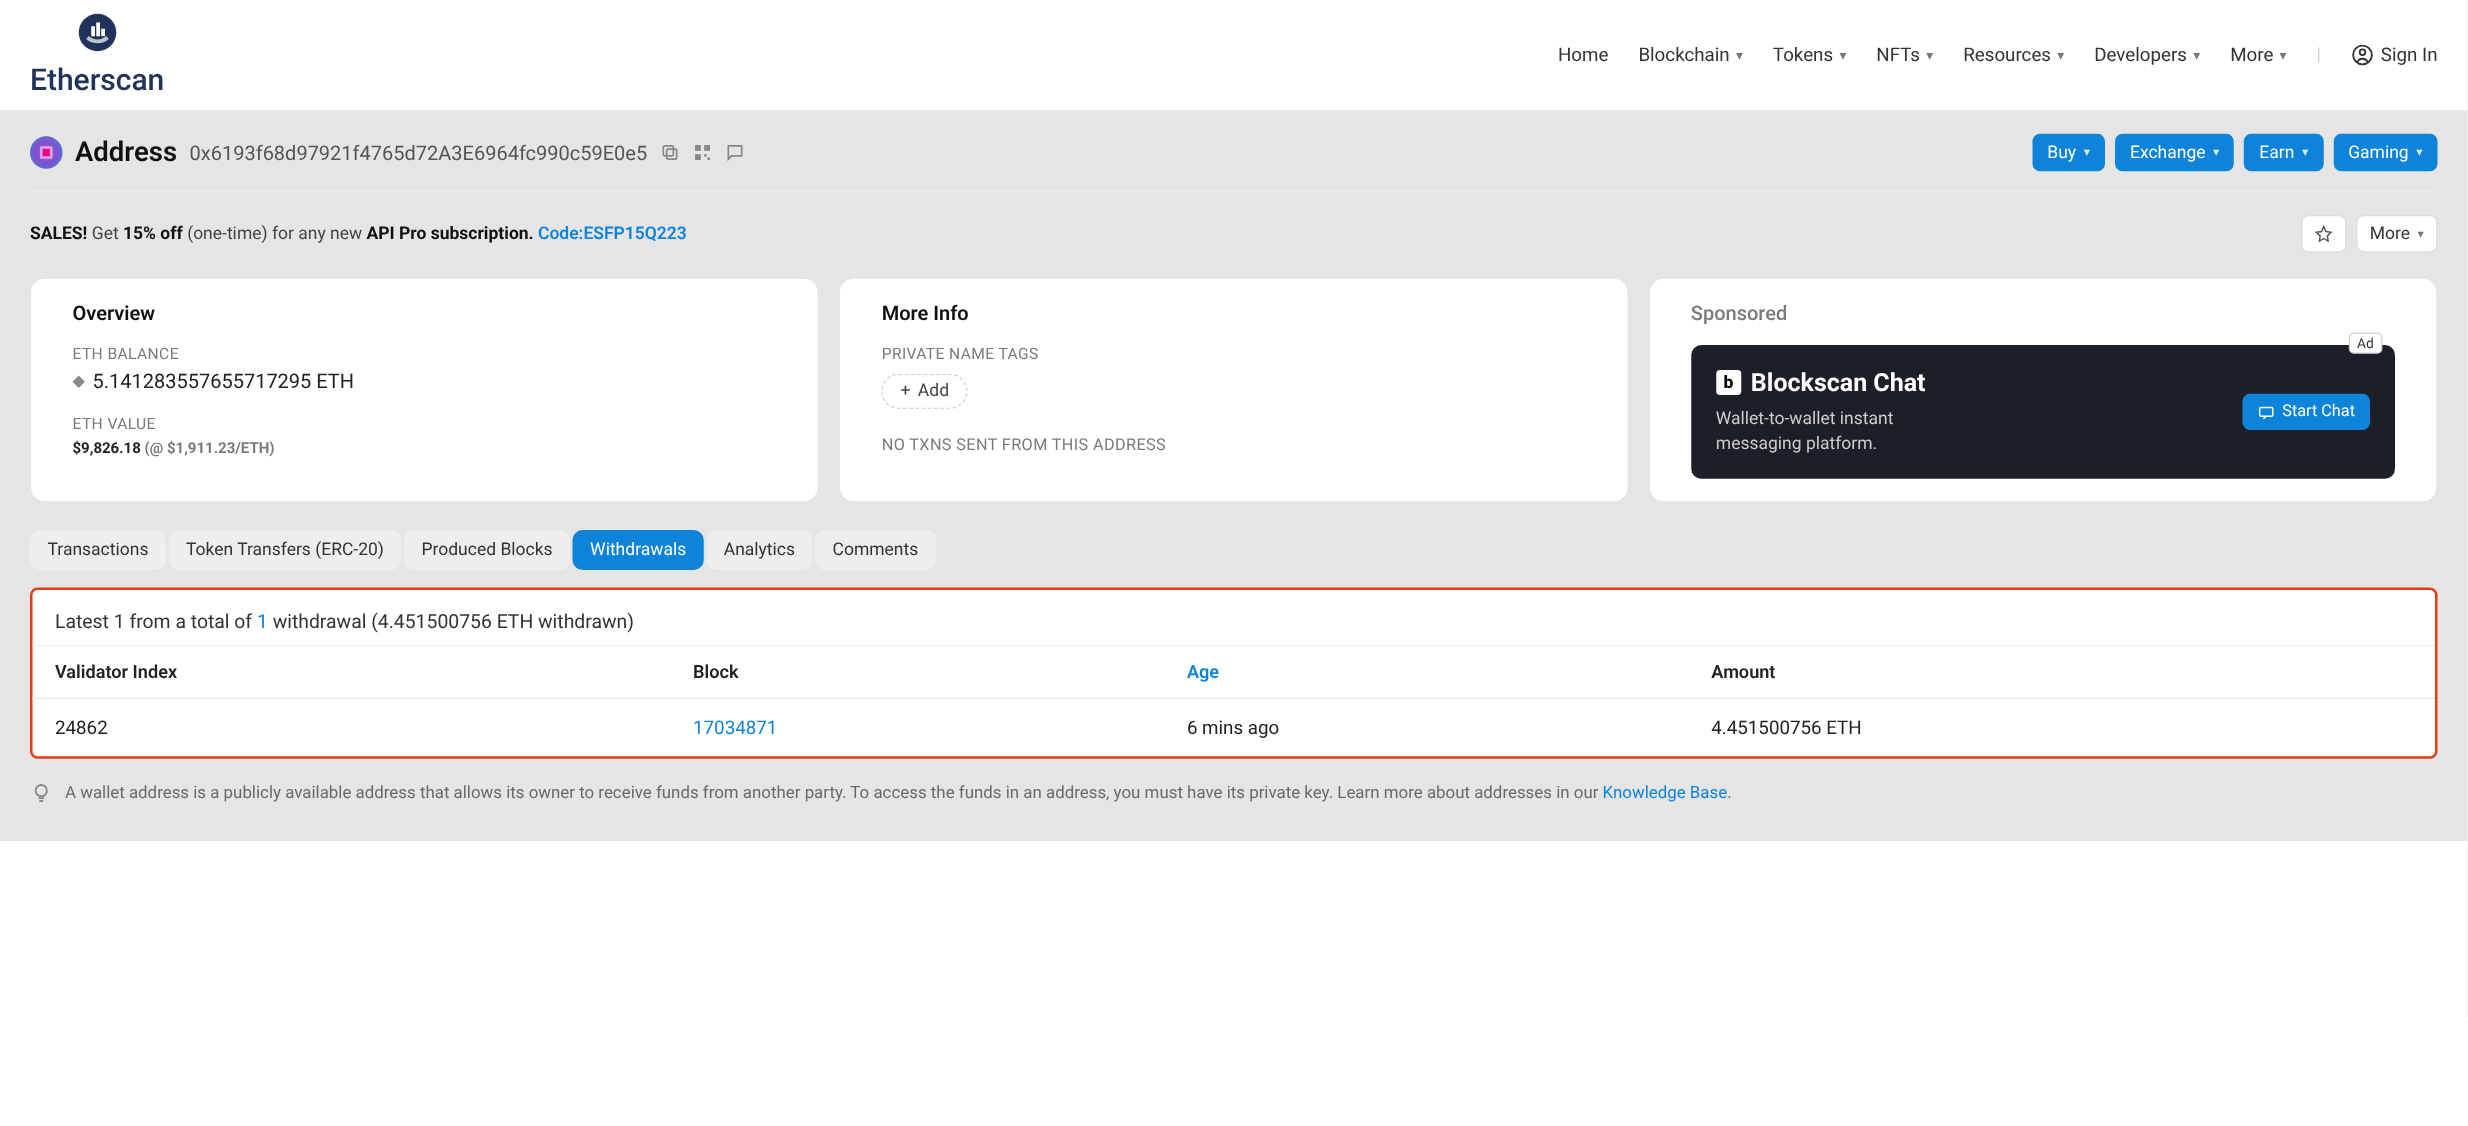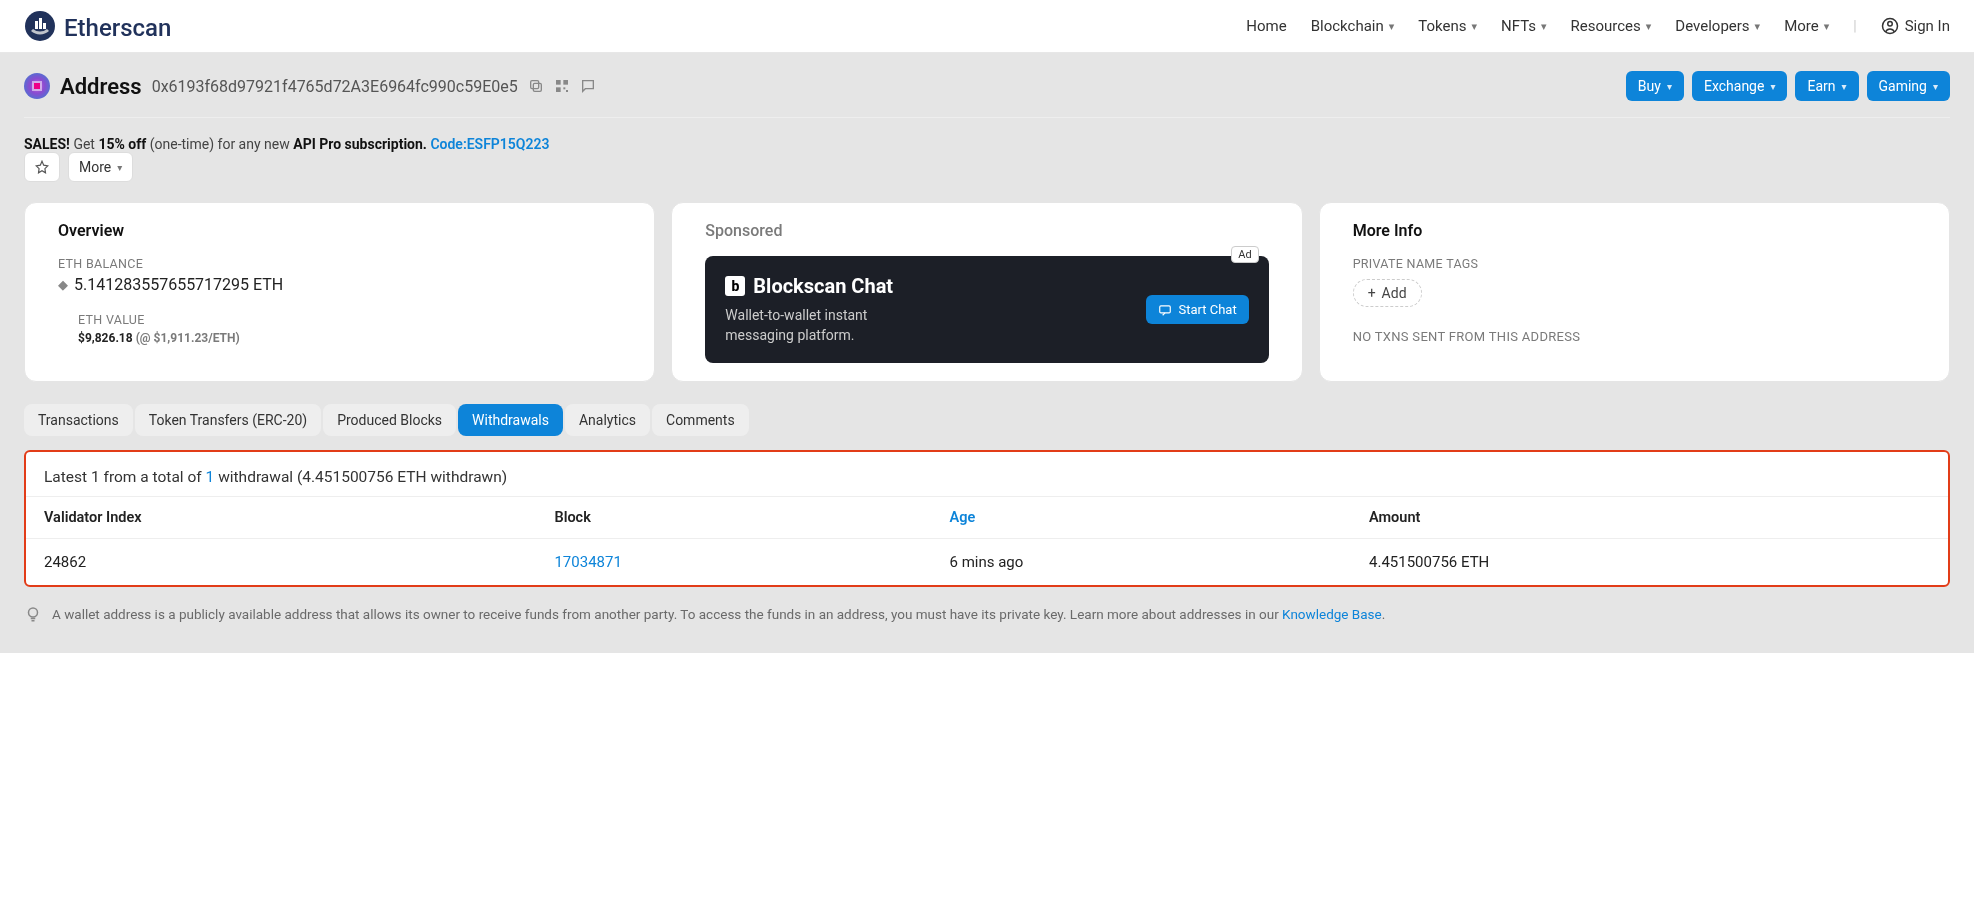--- a/index.html
+++ b/index.html
@@ -12,22 +12,23 @@
   
   .topbar {
     display: flex;
     align-items: center;
     justify-content: space-between;
     padding: 10px 24px;
     border-bottom: 1px solid #e7e7e7;
   }
   .logo {
     display: flex;
-    align-items: flex-end;
+    align-items: center;
     gap: 8px;
+    flex-direction: column;
   }
   .logo-text {
     font-size: 24px;
     font-weight: 500;
     color: #21325b;
   }
   .nav {
     display: flex;
     align-items: center;
     gap: 24px;
@@ -81,22 +82,22 @@
     align-items: center;
     gap: 6px;
     cursor: pointer;
   }
   .blue-btn .chev { font-size: 10px; opacity: .85; }
   
   .sales {
     padding: 18px 0 6px;
     display:flex;
     justify-content: space-between;
+    align-items: center;
     color: #444;
-    flex-direction: column;
   }
   .sales b { color: #111; }
   .sales .link { color: #0d84d9; font-weight:600; }
   .sales-actions { display:flex; gap:8px; }
   .outline-btn {
     border: 1px solid #ddd;
     border-radius: 6px;
     padding: 6px 10px;
     background: #fff;
     display:flex;align-items:center;gap:6px;
@@ -113,21 +114,21 @@
   .card {
     border: 1px solid #e5e5e5;
     border-radius: 12px;
     padding: 18px 33px;
     background: #fff;
   }
   .card-title { font-weight: 600; font-size: 16px; margin-bottom: 16px; }
   .label-sm { font-size: 12.5px; color: #7a7a7a; letter-spacing: .3px; margin-bottom: 4px; }
   .balance { font-size: 16px; color:#222; display:flex;align-items:center;gap:6px; }
   .eth-diamond { color:#888; font-size:13px; }
-  .eth-value-row { margin-top: 18px; margin-left: 20px; }
+  .eth-value-row { margin-top: 18px; }
   .eth-value { font-size:12px; color:#222;font-weight:bold; }
   .eth-value .rate { color:#7a7a7a; }
   .add-chip {
     display:inline-flex;align-items:center;gap:6px;
     border:1px dashed #ccc;border-radius:16px;
     padding:5px 14px;color:#444;cursor:pointer;
     font-size:14px;margin-top:4px;
   }
   .no-txns { color:#7a7a7a; font-size:13px; margin-top:22px; letter-spacing:.3px;}
   
@@ -332,20 +333,30 @@
       <div class="eth-value-row">
         <div class="label-sm">ETH VALUE</div>
         <div class="eth-value">
           <span>$9,826.18</span>
           <span class="rate">(@ $1,911.23/ETH)</span>
         </div>
       </div>
     </div>
 
     <div class="card">
+      <div class="card-title">More Info</div>
+      <div class="label-sm">PRIVATE NAME TAGS</div>
+      <div class="add-chip">
+        <span>+</span>
+        <span>Add</span>
+      </div>
+      <div class="no-txns">NO TXNS SENT FROM THIS ADDRESS</div>
+    </div>
+
+    <div class="card">
       <div class="card-title" style="color:#7a7a7a;font-weight:500">Sponsored</div>
       <div class="sponsor-box">
         <div class="ad-tag">Ad</div>
         <div class="sponsor-left">
           <div class="sponsor-title">
             <span class="b-badge">b</span>
             <span>Blockscan Chat</span>
           </div>
           <div class="sponsor-sub">
             <div>Wallet-to-wallet instant</div>
@@ -353,30 +364,20 @@
           </div>
         </div>
         <div class="start-chat">
           <svg width="14" height="14" viewBox="0 0 24 24" fill="none" stroke="#fff" stroke-width="2">
               <rect x="3" y="5" width="18" height="12" rx="2"></rect>
               <path d="M8 21l4-4"></path>
             </svg>
           <span>Start Chat</span>
         </div>
       </div>
-    </div>
-
-    <div class="card">
-      <div class="card-title">More Info</div>
-      <div class="label-sm">PRIVATE NAME TAGS</div>
-      <div class="add-chip">
-        <span>+</span>
-        <span>Add</span>
-      </div>
-      <div class="no-txns">NO TXNS SENT FROM THIS ADDRESS</div>
     </div>
   </div>
 
   <div class="tabs">
     <div class="tab">Transactions</div>
     <div class="tab">Token Transfers (ERC-20)</div>
     <div class="tab">Produced Blocks</div>
     <div class="tab active">Withdrawals</div>
     <div class="tab">Analytics</div>
     <div class="tab">Comments</div>

